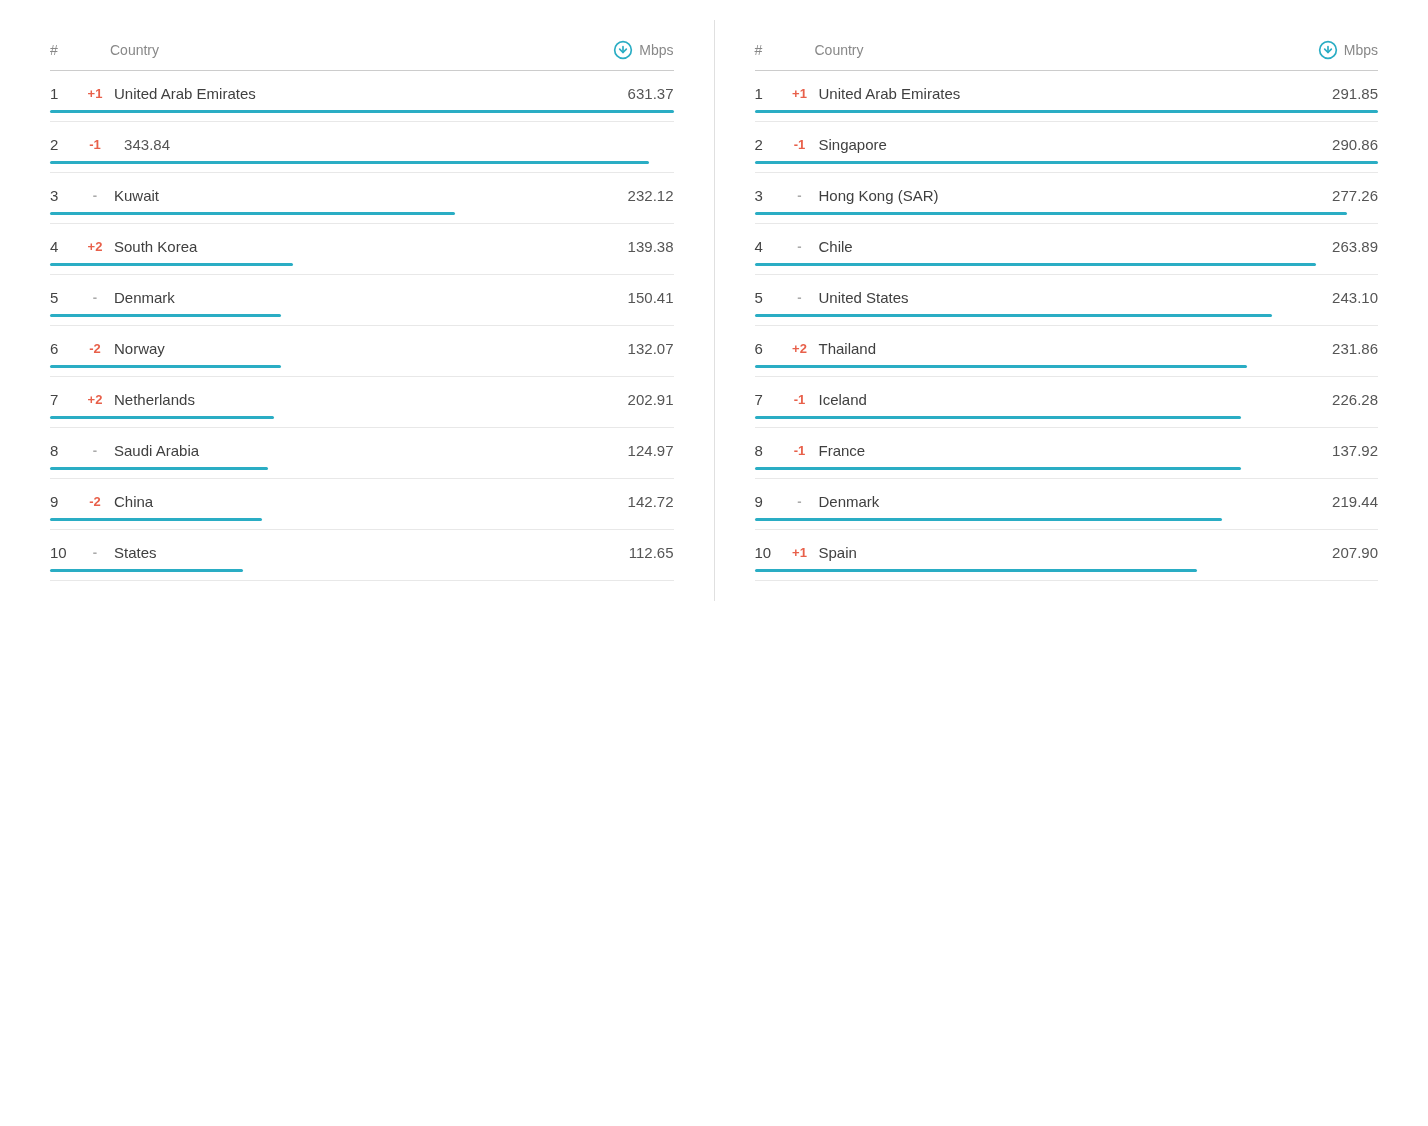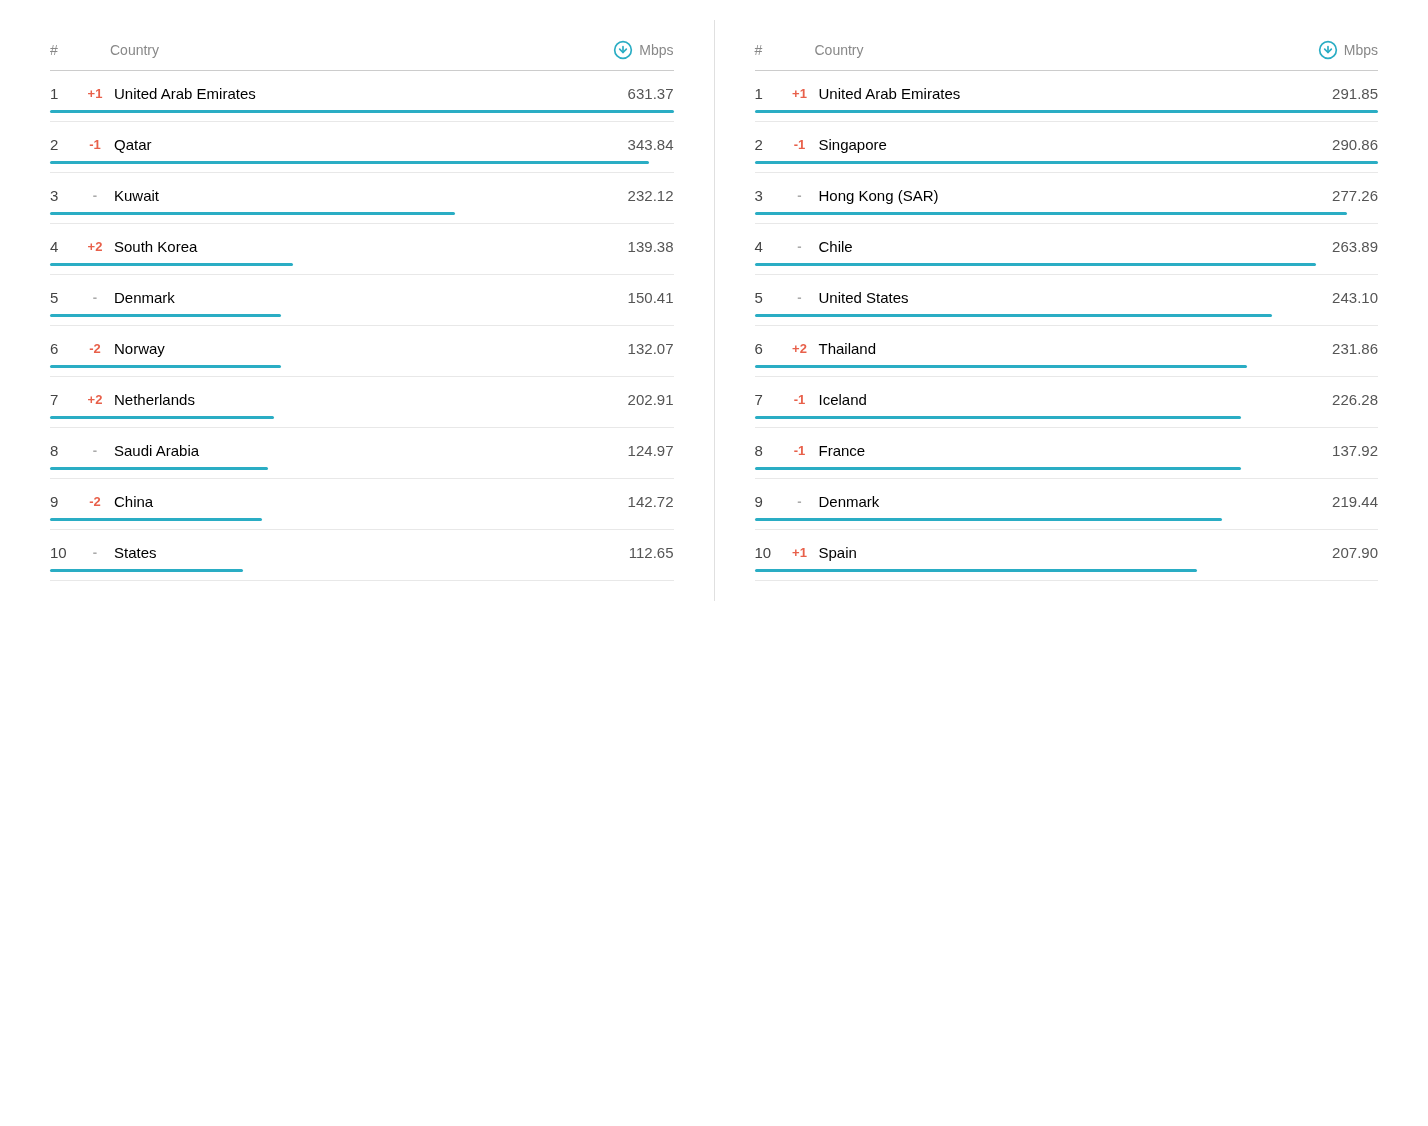--- a/index.html
+++ b/index.html
@@ -78,21 +78,21 @@
       font-size: 13px;
       font-weight: 600;
       text-align: center;
     }
     .rank-change.positive { color: #e8604a; }
     .rank-change.negative { color: #e8604a; }
     .rank-change.neutral { color: #aaa; }
     .country-name {
       flex: 1;
       font-size: 15px;
-      color: #000000;
+      color: #404040;
       font-weight: 500;
       padding-left: 4px;
     }
     .mbps-value {
       font-size: 15px;
       color: #555;
       font-weight: 400;
       min-width: 60px;
       text-align: right;
     }
@@ -131,21 +131,20 @@
           <div class="mbps-value">631.37</div>
         </div>
         <div class="progress-bar-container">
           <div class="progress-bar" style="width: 100%;"></div>
         </div>
       </div>
       <div class="table-row">
         <div class="row-main">
           <div class="rank-num">2</div>
           <div class="rank-change negative" style="color: rgb(232, 96, 74);">-1</div>
-          <div class="country-name">Qatar</div>
           <div class="mbps-value">343.84</div>
         </div>
         <div class="progress-bar-container">
           <div class="progress-bar" style="width: 96%;"></div>
         </div>
       </div>
       <div class="table-row">
         <div class="row-main">
           <div class="rank-num">3</div>
           <div class="rank-change neutral" style="color: rgb(170, 170, 170);">-</div>

